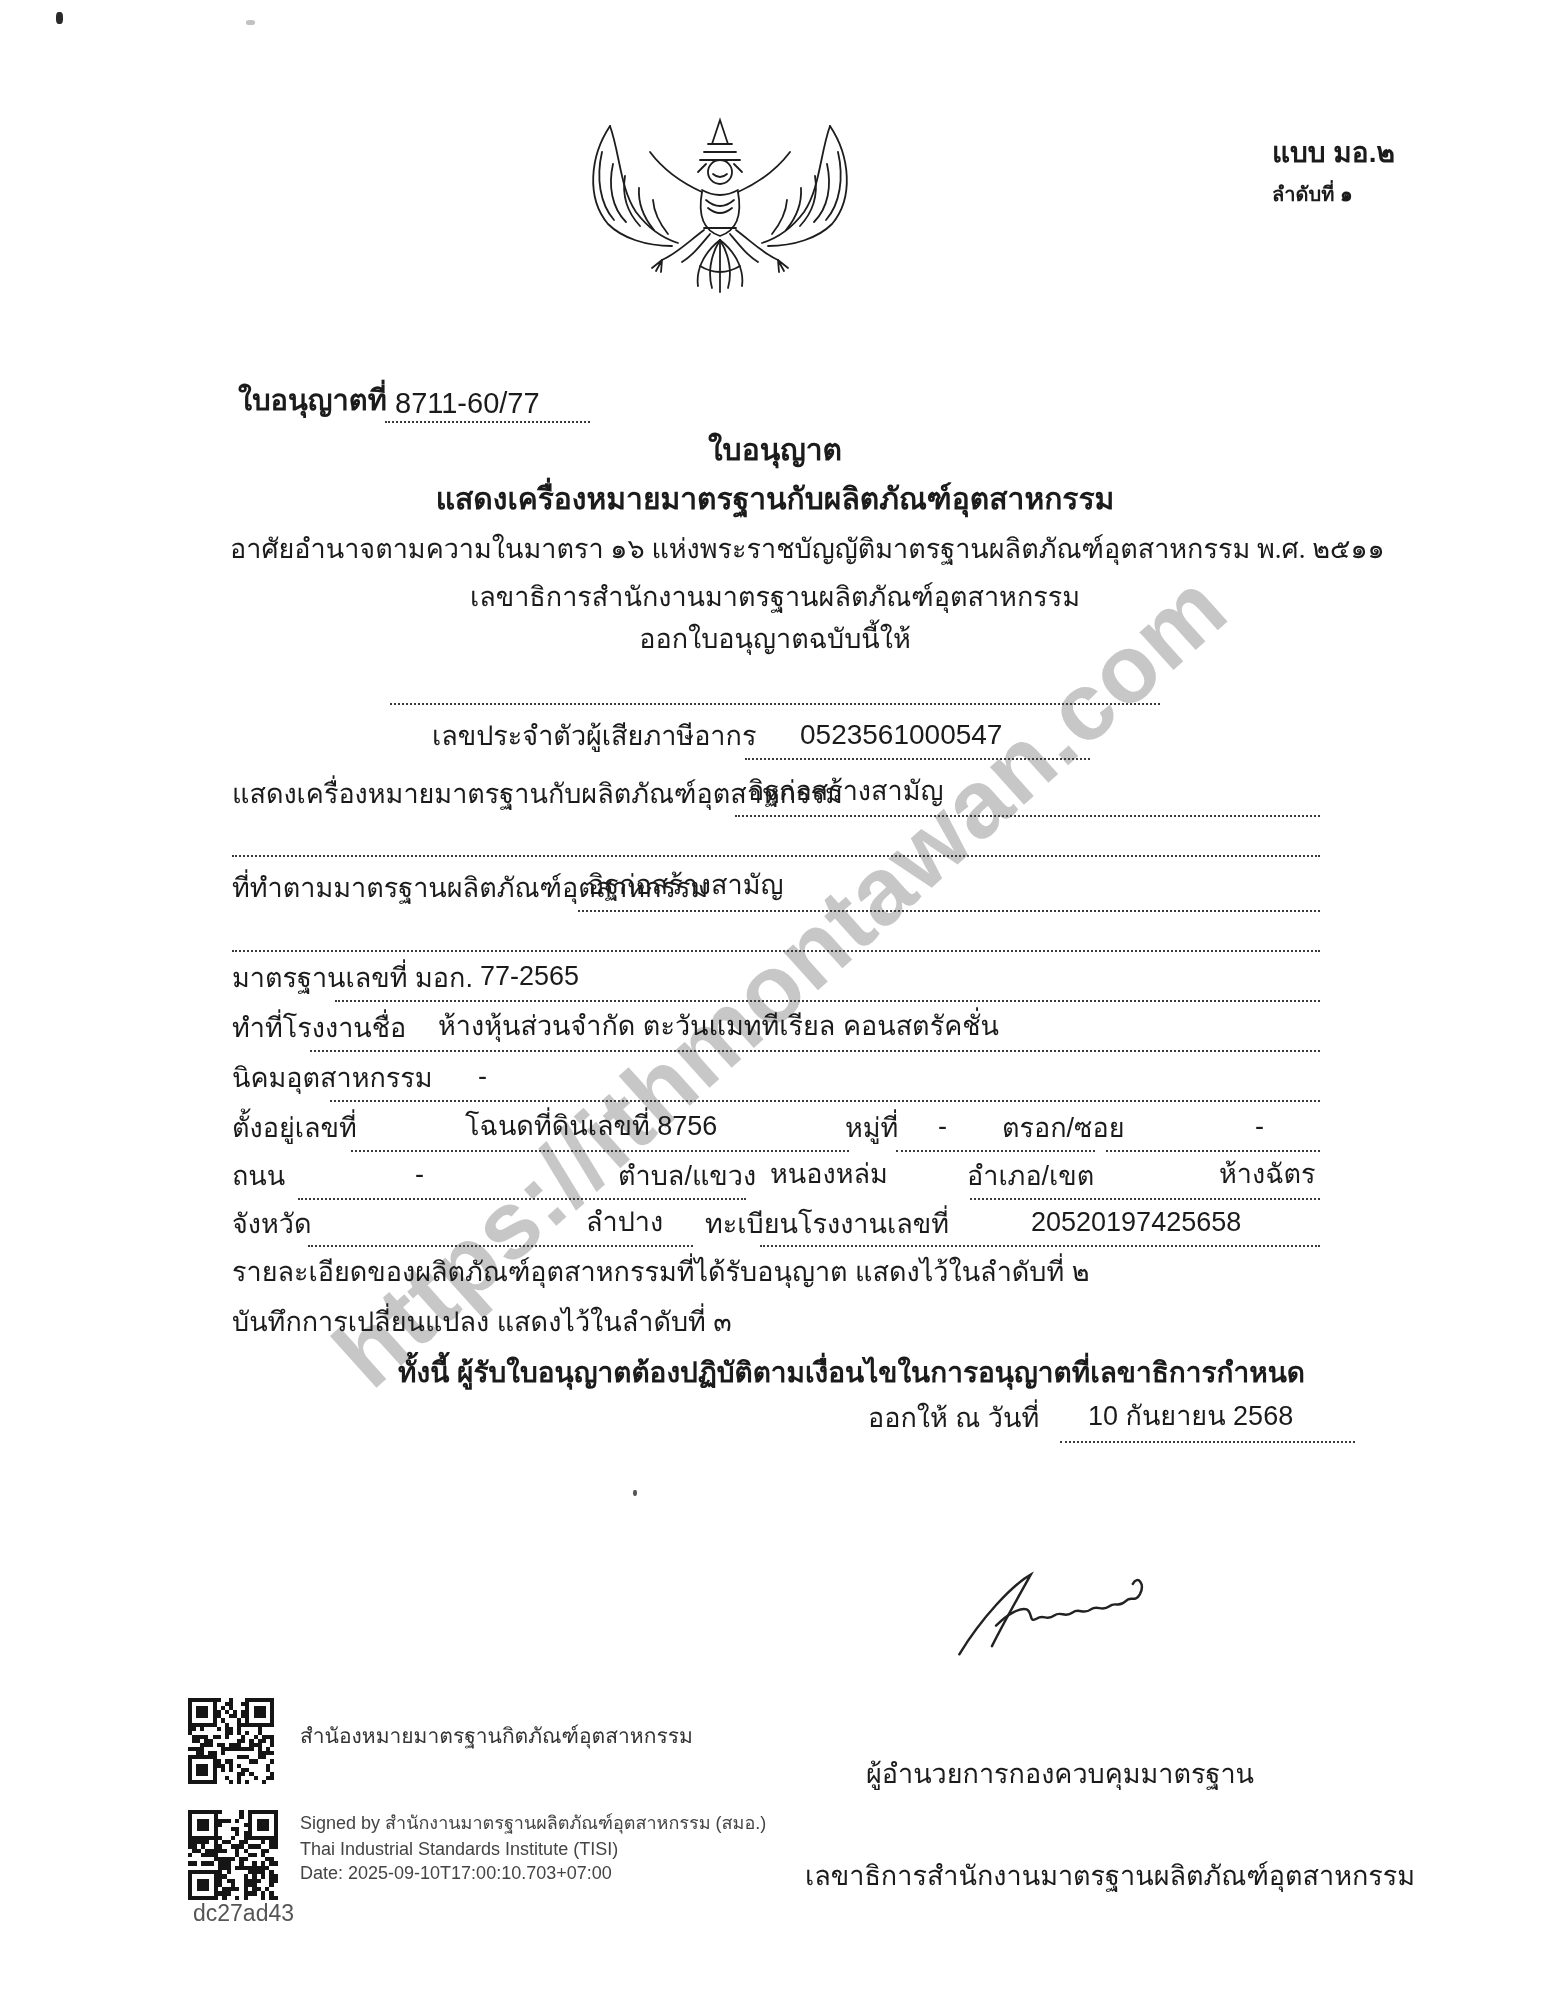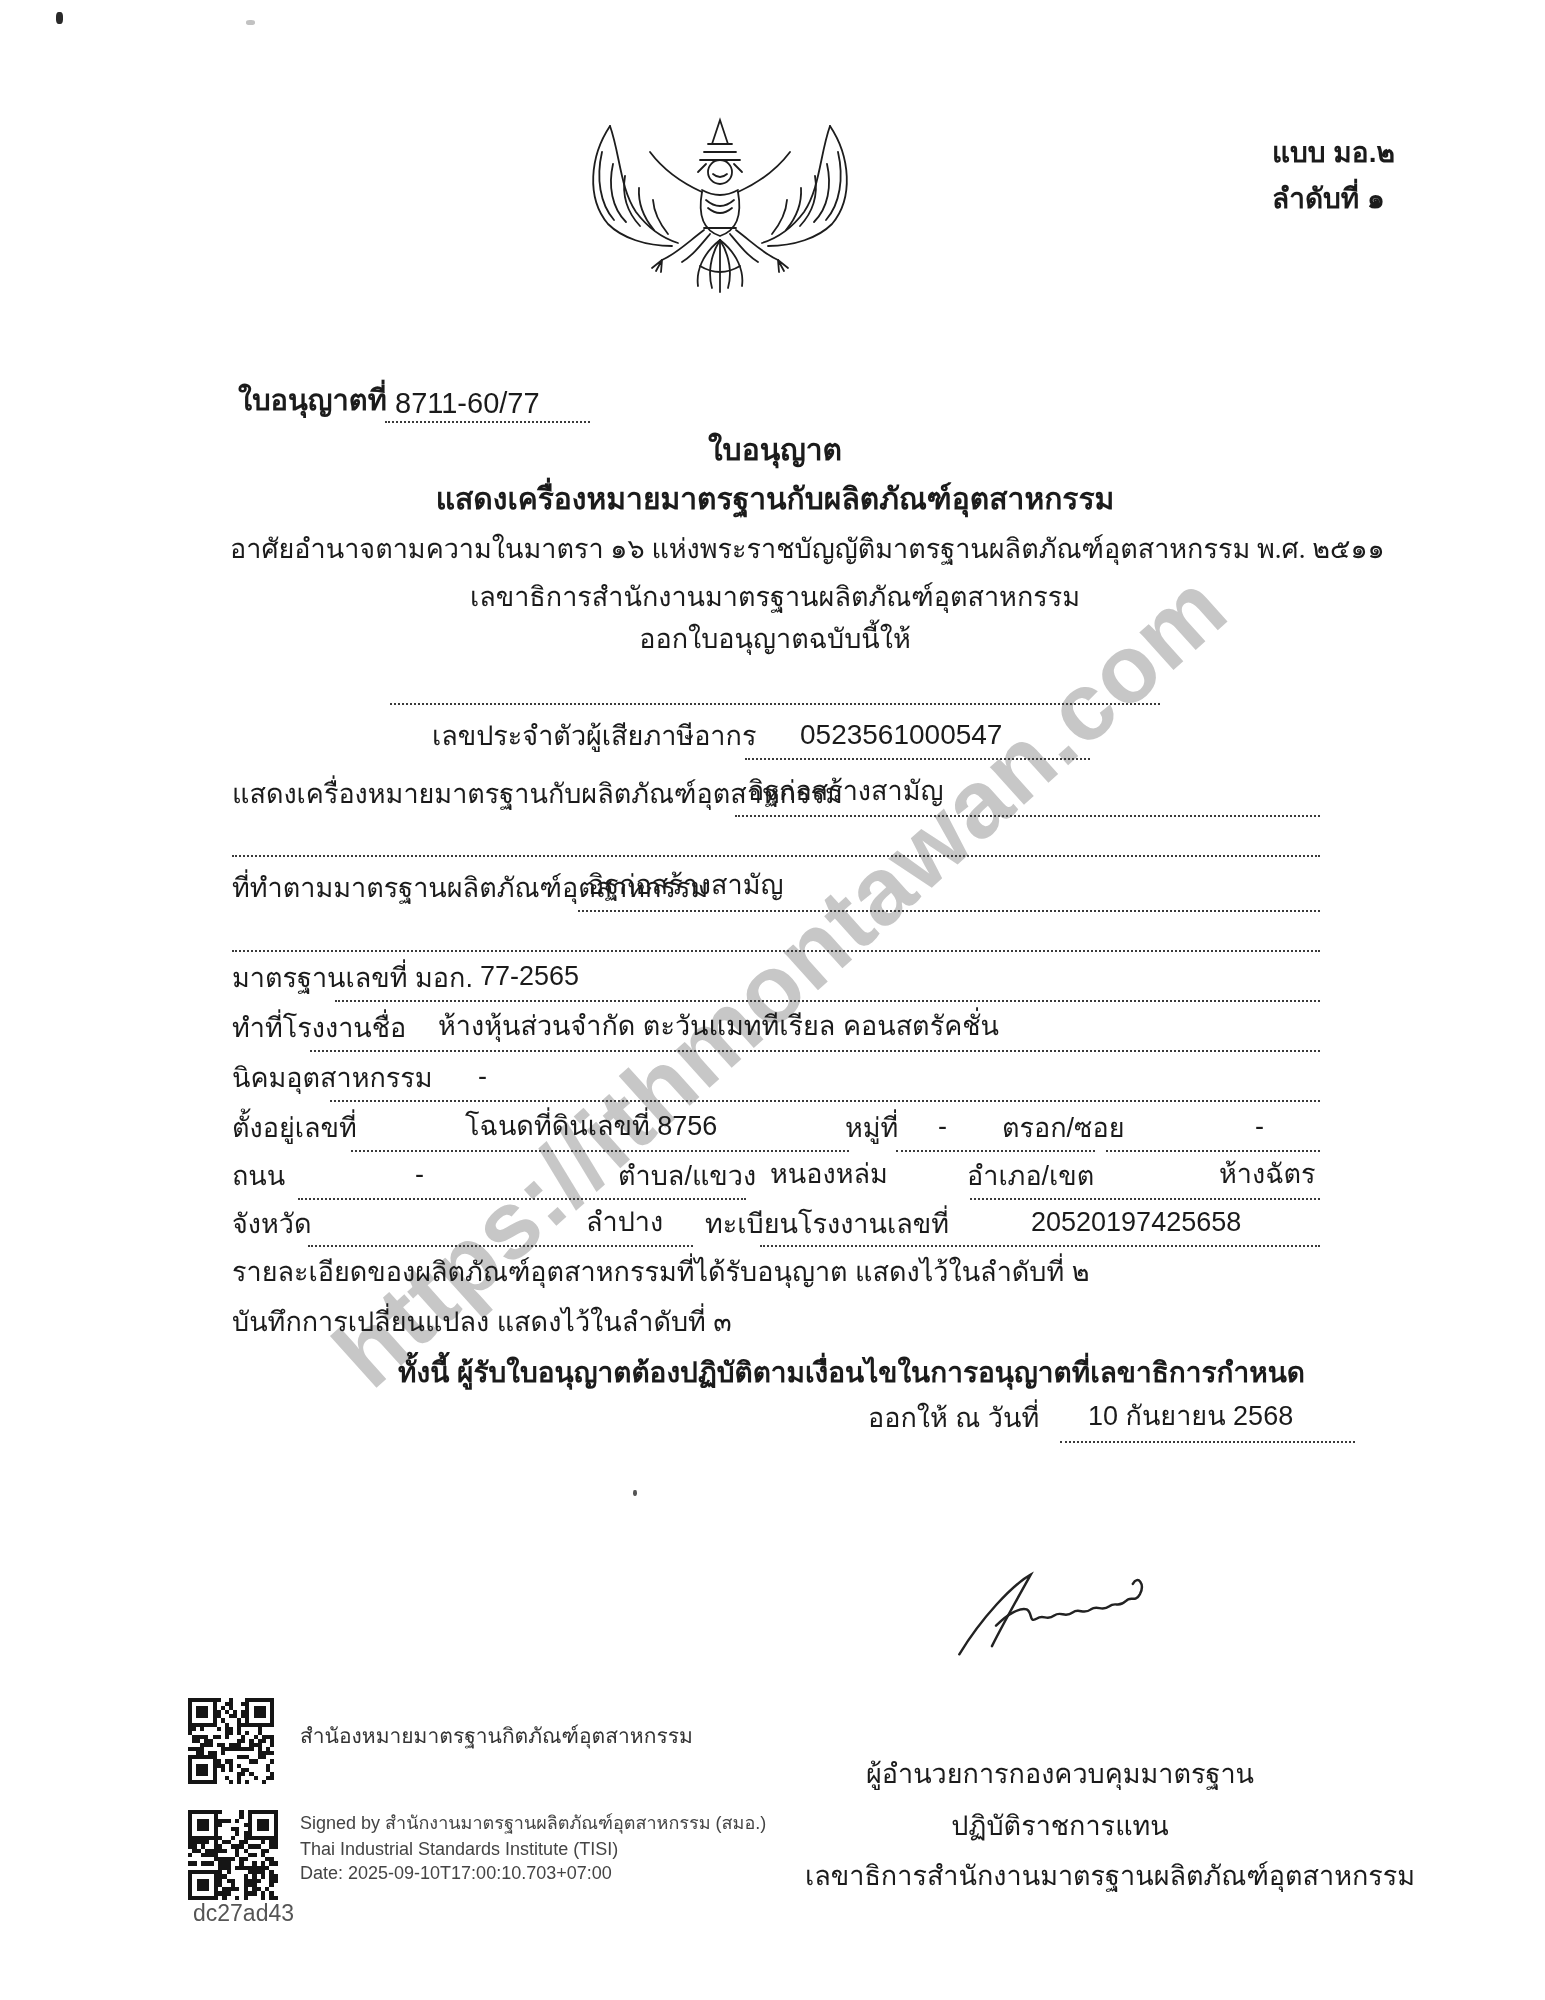--- a/index.html
+++ b/index.html
@@ -31,21 +31,21 @@
 
 <div class="page">
 
   <div class="wm">https://ithmontawan.com</div>
 
   <div class="speck" style="left:56px;top:12px;width:7px;height:12px;background:#2a2a2a;"></div>
   <div class="speck" style="left:246px;top:20px;width:9px;height:5px;background:#c2c2c2;"></div>
   <div class="speck" style="left:633px;top:1490px;width:4px;height:6px;background:#555;"></div>
 
   <div class="t b" style="left:1272px;top:136px;font-size:28px;">แบบ มอ.๒</div>
-  <div class="t b" style="left:1272px;top:182px;font-size:28px;">ลำดับที่ ๑</div>
+  <div class="t b" style="left:1272px;top:182px;font-size:20px;">ลำดับที่ ๑</div>
 
   <svg class="emblem" viewBox="0 0 340 180">
     <g fill="none" stroke="#1d1d1d" stroke-width="1.8" stroke-linecap="round">
 
       <path d="M60,10 C40,40 36,82 58,108 C72,122 96,130 122,130"></path>
       <path d="M60,10 C70,38 70,72 86,96 C98,112 112,122 128,127"></path>
       <path d="M52,36 C46,62 50,88 64,104"></path>
       <path d="M63,48 C58,70 62,92 76,106"></path>
       <path d="M75,60 C72,78 77,96 90,110"></path>
       <path d="M89,72 C88,88 94,102 104,114"></path>
@@ -163,21 +163,20 @@
   <div class="dot" style="left:1060px;top:1441px;width:295px;"></div>
 
   <svg class="sig" viewBox="0 0 240 105">
     <g fill="none" stroke="#222" stroke-width="2.4" stroke-linecap="round">
       <path d="M14,90 C36,54 66,22 84,12 C74,30 58,58 46,82"></path>
       <path d="M50,62 C62,50 74,44 80,46 C86,49 82,60 90,55 C97,50 99,58 107,52 C114,47 117,55 125,49 C132,44 135,52 143,46 C150,41 153,49 161,43 C167,38 170,45 177,38 C182,32 186,40 191,31 C196,21 189,12 184,21"></path>
     </g>
   </svg>
 
   <div class="sigblock" style="top:1752px;">ผู้อำนวยการกองควบคุมมาตรฐาน</div>
-  <div class="sigblock" style="top:1804px;">ปฏิบัติราชการแทน</div>
   <div class="sigblock" style="top:1854px;">เลขาธิการสำนักงานมาตรฐานผลิตภัณฑ์อุตสาหกรรม</div>
 
   <div class="qr" style="left:188px;top:1698px;width:86px;height:86px;">
       <i style="grid-row:1;grid-column:1"></i>
       <i style="grid-row:1;grid-column:2"></i>
       <i style="grid-row:1;grid-column:3"></i>
       <i style="grid-row:1;grid-column:4"></i>
       <i style="grid-row:1;grid-column:5"></i>
       <i style="grid-row:1;grid-column:6"></i>
       <i style="grid-row:1;grid-column:7"></i>

